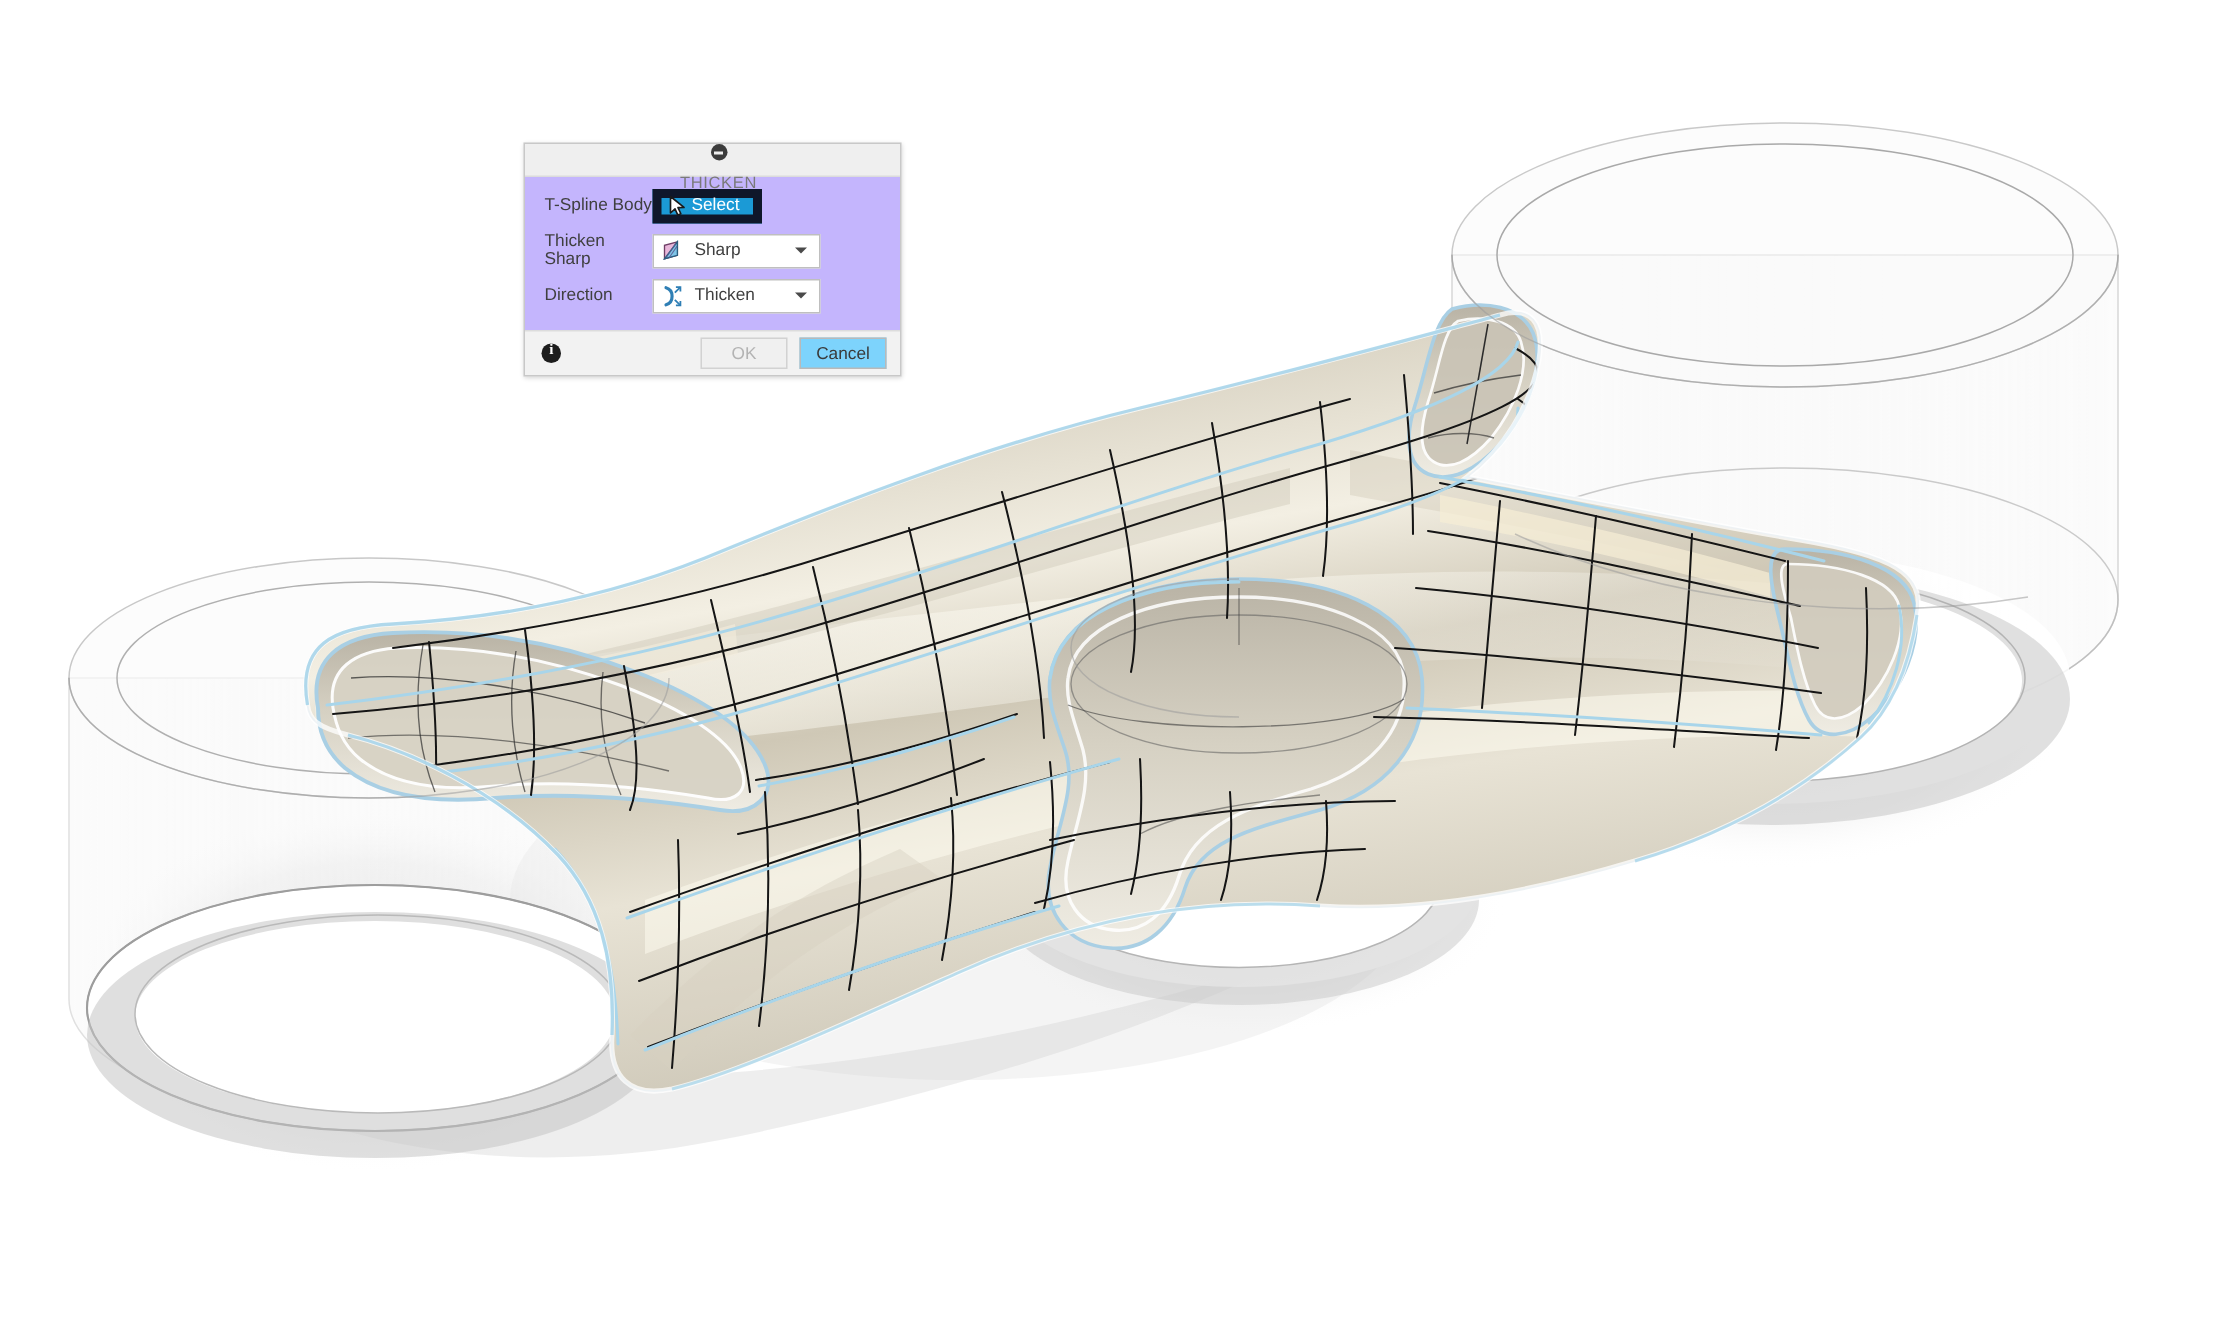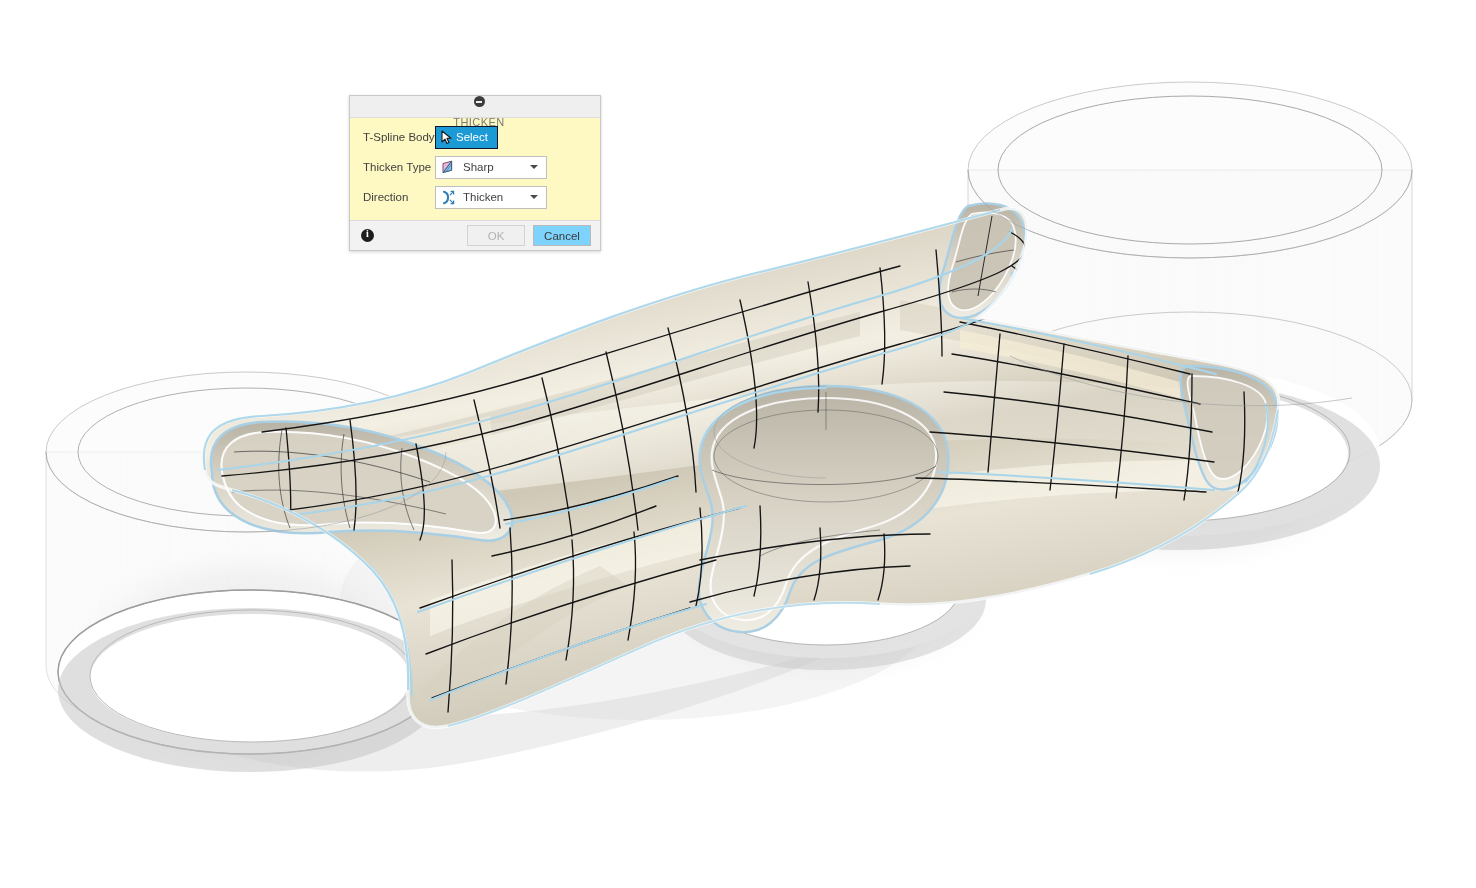--- a/index.html
+++ b/index.html
@@ -47,42 +47,42 @@
     cursor:pointer;
   }
   .collapse-icon:after{
     content:"";position:absolute;
     left:2.5px;top:5px;width:6px;height:1.5px;background:#efefef;
   }
   .dlg-title-text{
     font-size:11px;color:#7a7a7a;letter-spacing:.45px;
   }
   .dlg-body{
-    background:#fef9c3;
+    background:#c4b5fd;
     padding:7px 0 8px 0;
   }
   .row{
     display:flex;align-items:center;
     height:24px;
     margin-bottom:6px;
   }
   .row:last-child{margin-bottom:3px;}
   .row-label{
     width:85px;
     padding-left:13px;
     font-size:11.5px;
     color:#3f3f3f;
     box-sizing:border-box;
   }
   
   .select-btn{
     height:23px;
     min-width:58px;
     background:#1b9ad6;
-    border:1px solid #0f172a;
+    border:6px solid #0f172a;
     display:flex;align-items:center;
     padding:0 9px 0 4px;
     gap:3px;
     cursor:pointer;
     box-sizing:border-box;
   }
   .select-btn .lbl{color:#ffffff;font-size:11.5px;}
   .cursor-icon{width:13px;height:15px;flex:none;}
 
   
@@ -477,21 +477,21 @@
         <span class="cursor-icon">
           <svg viewBox="0 0 13 15" width="13" height="15">
             <path d="M2,1 L2,12 L5,9.2 L6.9,13.4 L8.9,12.5 L7,8.4 L11,8.3 Z" fill="#ffffff" stroke="#1a1a1a" stroke-width="1.1" stroke-linejoin="round"></path>
           </svg>
         </span>
         <span class="lbl">Select</span>
       </div>
     </div>
 
     <div class="row">
-      <span class="row-label">Thicken Type</span>
+      <span class="row-label">Thicken Sharp</span>
       <div class="field">
         <span class="fico">
           <svg viewBox="0 0 17 17" width="17" height="17">
             <path d="M4,13.5 L4,4.5 L12.6,2.2 L12.6,11.2 Z" fill="#e9b7da" stroke="#6f3f66" stroke-width=".9"></path>
             <path d="M4,13.5 L12.6,11.2 L12.6,2.2 Z" fill="#7fc4e8" stroke="#2b5f80" stroke-width=".9"></path>
             <path d="M5.4,12.3 L11.4,3.4 M7.1,12.8 L12.4,5.1" stroke="#5a5a8f" stroke-width=".7" opacity=".85"></path>
           </svg>
         </span>
         <span class="ftxt">Sharp</span>
         <span class="caret"></span>

